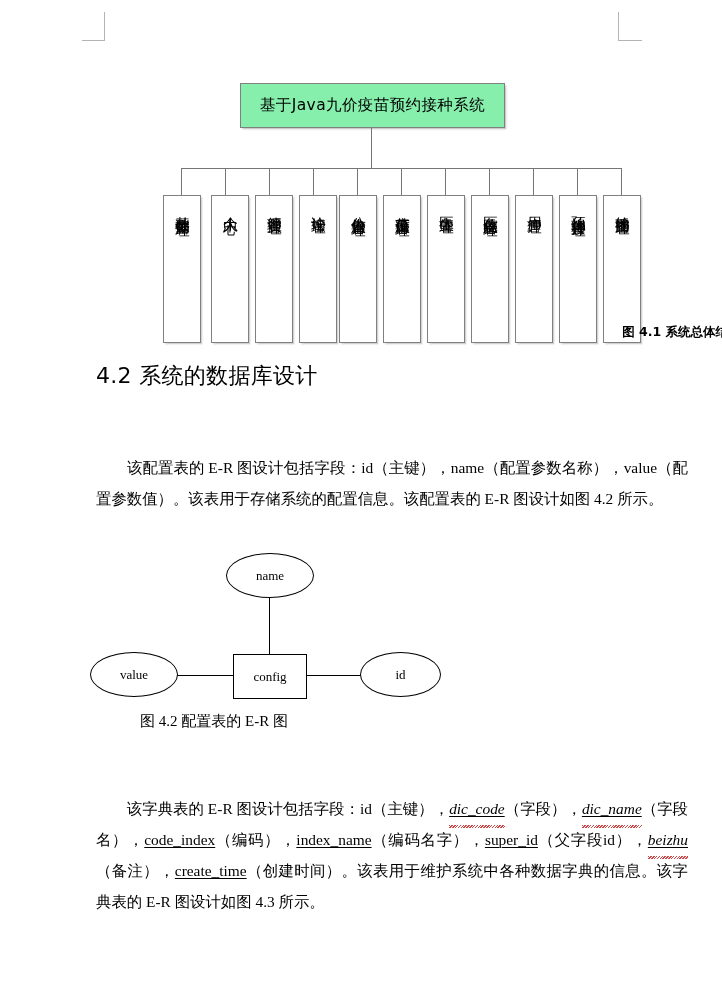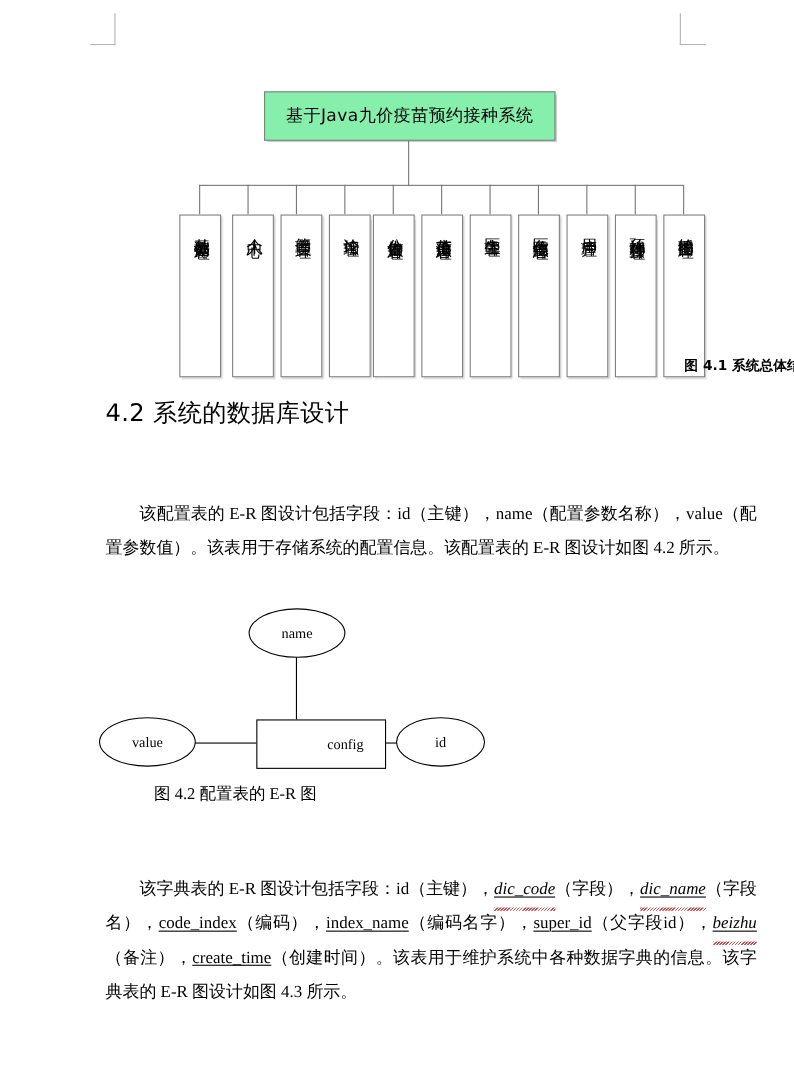--- a/index.html
+++ b/index.html
@@ -349,21 +349,21 @@
     </div>
 
     <div class="er-ellipse" style="left:-6px; top:106px; width:86px; height:43px;">
       <span>value</span>
     </div>
 
     <div class="er-ellipse" style="left:264px; top:106px; width:79px; height:43px;">
       <span>id</span>
     </div>
 
-    <div class="er-rect" style="left:137px; top:108px; width:72px; height:43px;padding-left:44px;">
+    <div class="er-rect" style="left:137px; top:108px; width:72px; height:43px;">
       <span>config</span>
     </div>
   </div>
 
   <div class="fig-caption-plain" style="left:140px; top:712px;">图 4.2  配置表的 E-R 图</div>
 
 
   <div class="para" style="top:793px;">
     <span class="indent"></span><span>该字典表的 E-R 图设计包括字段：id（主键），</span><span class="spell-wrap mono-term">dic_code</span><span>（字段），</span><span class="spell-wrap mono-term">dic_name</span><span>（字段名），</span><span class="underline-term mono-term">code_index</span><span>（编码），</span><span class="underline-term mono-term">index_name</span><span>（编码名字），</span><span class="underline-term mono-term">super_id</span><span>（父字段id），</span><span class="spell-wrap mono-term">beizhu</span><span>（备注），</span><span class="underline-term mono-term">create_time</span><span>（创建时间）。该表用于维护系统中各种数据字典的信息。该字典表的 E-R 图设计如图 4.3 所示。</span>
   </div>

